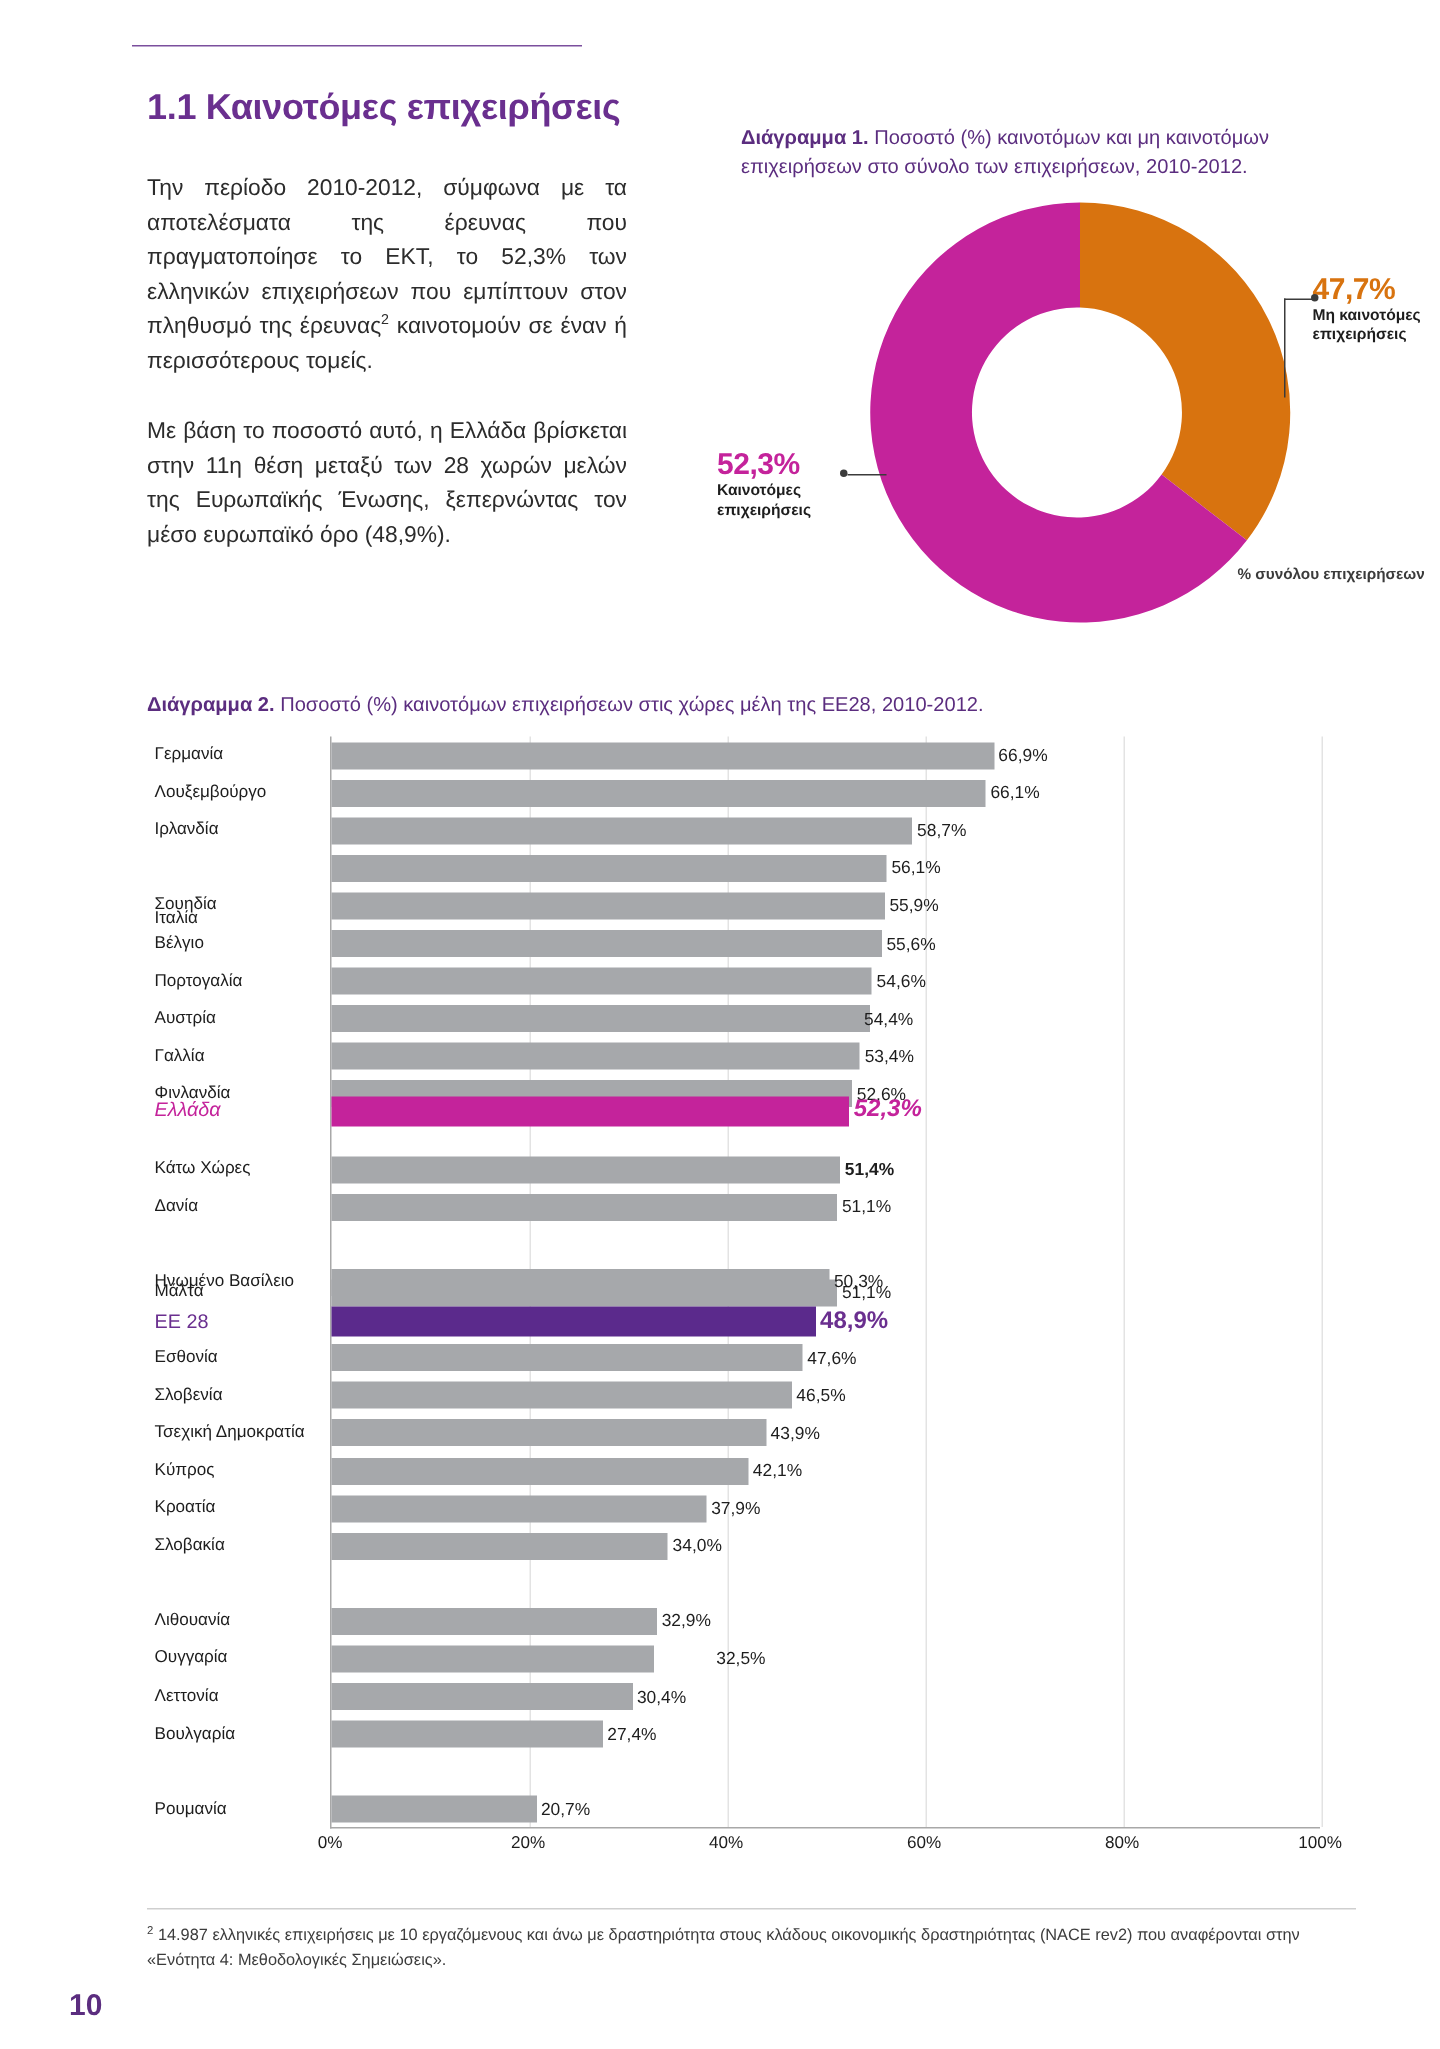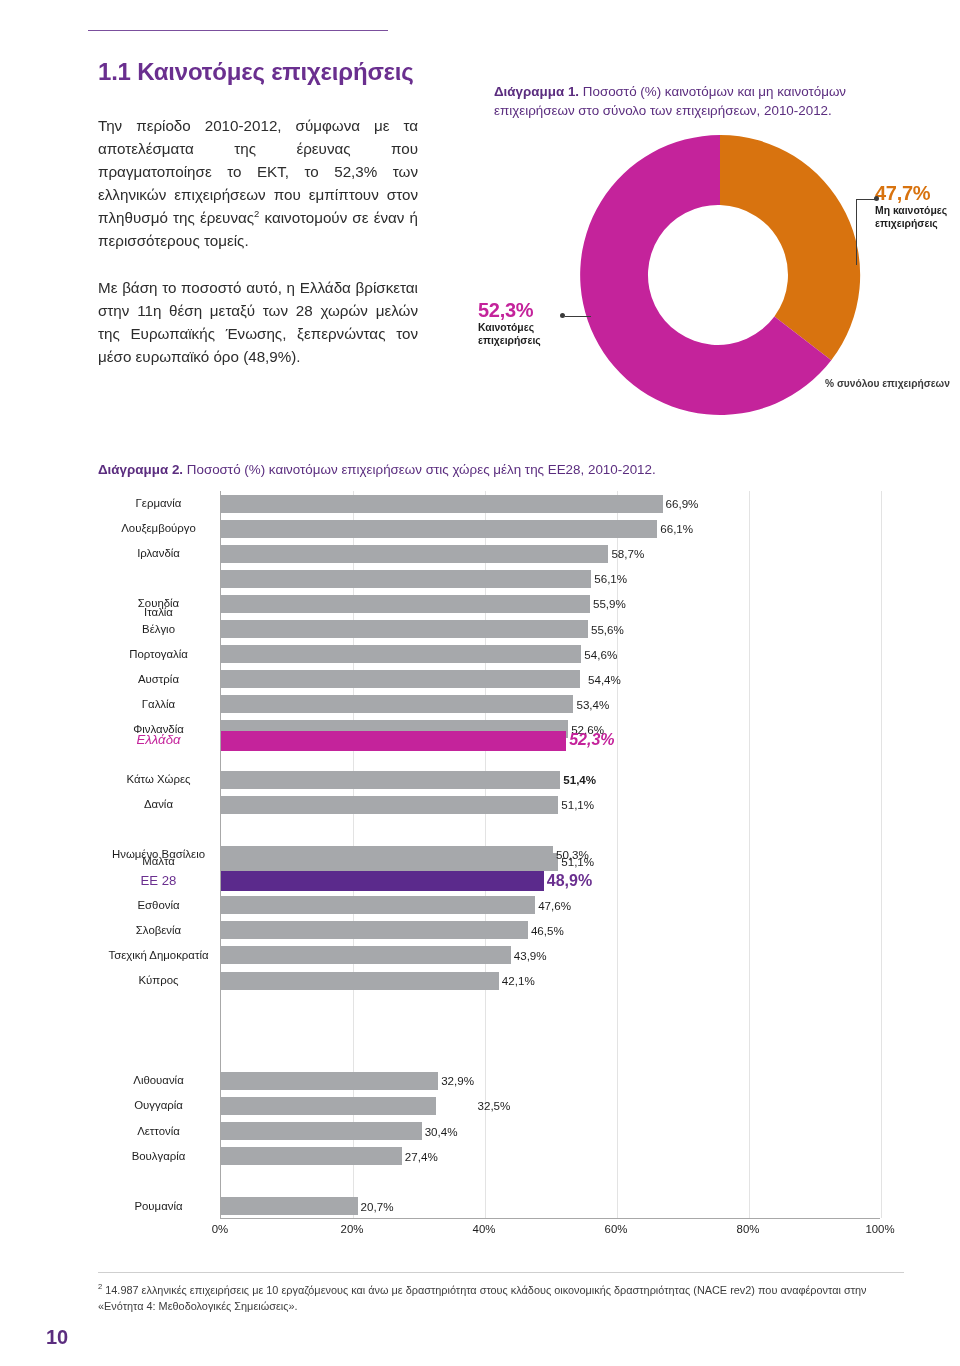--- a/index.html
+++ b/index.html
@@ -164,21 +164,21 @@
     left: 0;
     height: 26px;
     width: 100%;
   }
   .bar-label {
     position: absolute;
     right: 100%;
     top: 0;
     width: 118px;
     padding-right: 7px;
-    text-align: center;
+    text-align: left;
     font-size: 11.4px;
     line-height: 26px;
     color: #1d1d1d;
     white-space: nowrap;
   }
   .bar-row.hl-gr .bar-label { color: #c4239b; font-size: 13.2px; }
   .bar-row.hl-eu .bar-label { color: #6a2f8f; font-size: 13.2px; }
   .bar {
     position: absolute;
     left: 0;
@@ -336,21 +336,21 @@
           <div class="bar-value" style="left: 366.96px; line-height: 25.1034px;">55,6%</div>
         </div>
         <div class="bar-row" style="top: 150.621px; height: 25.1034px;">
           <div class="bar-label" style="line-height: 25.1034px;">Πορτογαλία</div>
           <div class="bar" style="width: 360.36px; top: 3.55172px;"></div>
           <div class="bar-value" style="left: 360.36px; line-height: 25.1034px;">54,6%</div>
         </div>
         <div class="bar-row" style="top: 175.724px; height: 25.1034px;">
           <div class="bar-label" style="line-height: 25.1034px;">Αυστρία</div>
           <div class="bar" style="width: 359.04px; top: 3.55172px;"></div>
-          <div class="bar-value" style="left: 364px; line-height: 25.1034px;">54,4%</div>
+          <div class="bar-value" style="left: 352px; line-height: 25.1034px;">54,4%</div>
         </div>
         <div class="bar-row" style="top: 200.828px; height: 25.1034px;">
           <div class="bar-label" style="line-height: 25.1034px;">Γαλλία</div>
           <div class="bar" style="width: 352.44px; top: 3.55172px;"></div>
           <div class="bar-value" style="left: 352.44px; line-height: 25.1034px;">53,4%</div>
         </div>
         <div class="bar-row" style="top: 225.931px; height: 25.1034px;">
           <div class="bar-label" style="line-height: 25.1034px;">Φινλανδία</div>
           <div class="bar" style="width: 347.16px; top: 3.55172px;"></div>
           <div class="bar-value" style="left: 347.16px; line-height: 25.1034px;">52,6%</div>
@@ -397,20 +397,30 @@
         </div>
         <div class="bar-row" style="top: 451.862px; height: 25.1034px;">
           <div class="bar-label" style="line-height: 25.1034px;">Τσεχική Δημοκρατία</div>
           <div class="bar" style="width: 289.74px; top: 3.55172px;"></div>
           <div class="bar-value" style="left: 289.74px; line-height: 25.1034px;">43,9%</div>
         </div>
         <div class="bar-row" style="top: 476.966px; height: 25.1034px;">
           <div class="bar-label" style="line-height: 25.1034px;">Κύπρος</div>
           <div class="bar" style="width: 277.86px; top: 3.55172px;"></div>
           <div class="bar-value" style="left: 277.86px; line-height: 25.1034px;">42,1%</div>
+        </div>
+        <div class="bar-row" style="top: 502.069px; height: 25.1034px;">
+          <div class="bar-label" style="line-height: 25.1034px;">Κροατία</div>
+          <div class="bar" style="width: 250.14px; top: 3.55172px;"></div>
+          <div class="bar-value" style="left: 250.14px; line-height: 25.1034px;">37,9%</div>
+        </div>
+        <div class="bar-row" style="top: 527.172px; height: 25.1034px;">
+          <div class="bar-label" style="line-height: 25.1034px;">Σλοβακία</div>
+          <div class="bar" style="width: 224.4px; top: 3.55172px;"></div>
+          <div class="bar-value" style="left: 224.4px; line-height: 25.1034px;">34,0%</div>
         </div>
         <div class="bar-row" style="top: 577.379px; height: 25.1034px;">
           <div class="bar-label" style="line-height: 25.1034px;">Λιθουανία</div>
           <div class="bar" style="width: 217.14px; top: 3.55172px;"></div>
           <div class="bar-value" style="left: 217.14px; line-height: 25.1034px;">32,9%</div>
         </div>
         <div class="bar-row" style="top: 602.483px; height: 25.1034px;">
           <div class="bar-label" style="line-height: 25.1034px;">Ουγγαρία</div>
           <div class="bar" style="width: 214.5px; top: 3.55172px;"></div>
           <div class="bar-value" style="left: 214.5px; line-height: 25.1034px; padding-left: 42px;">32,5%</div>

